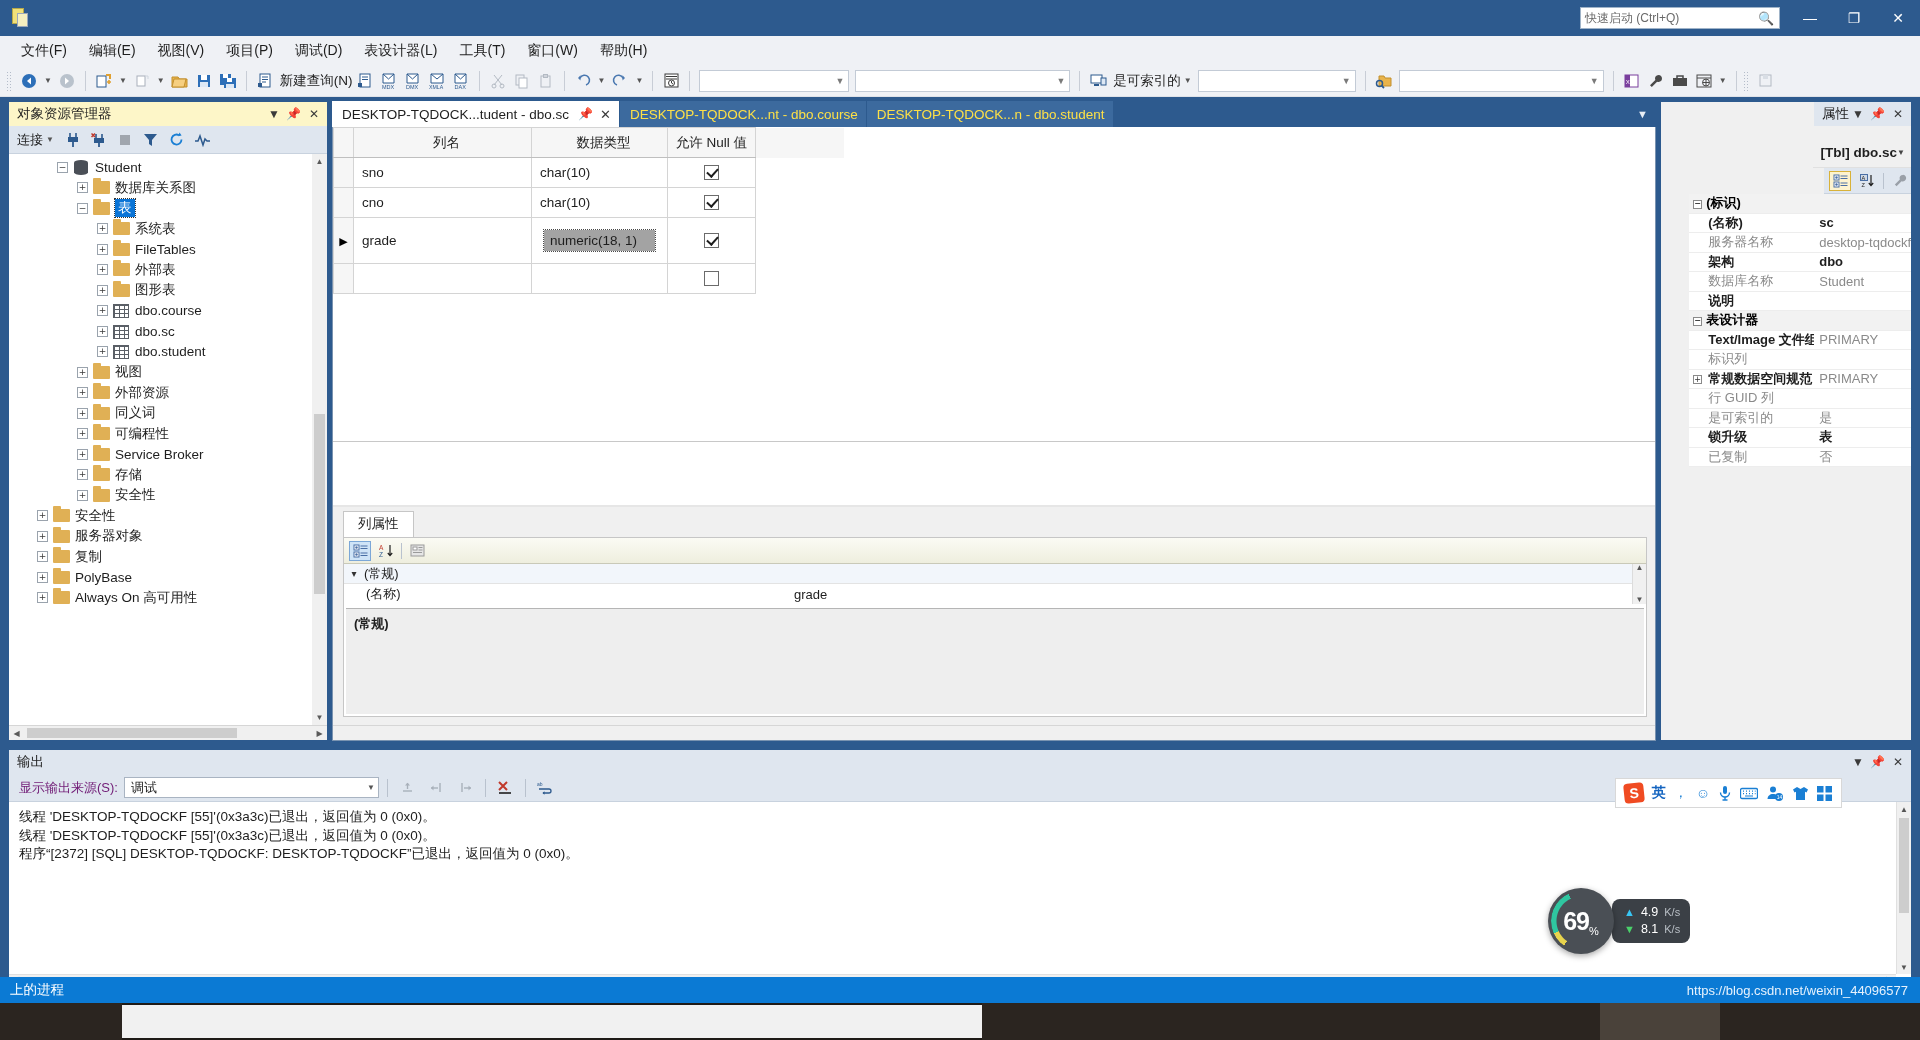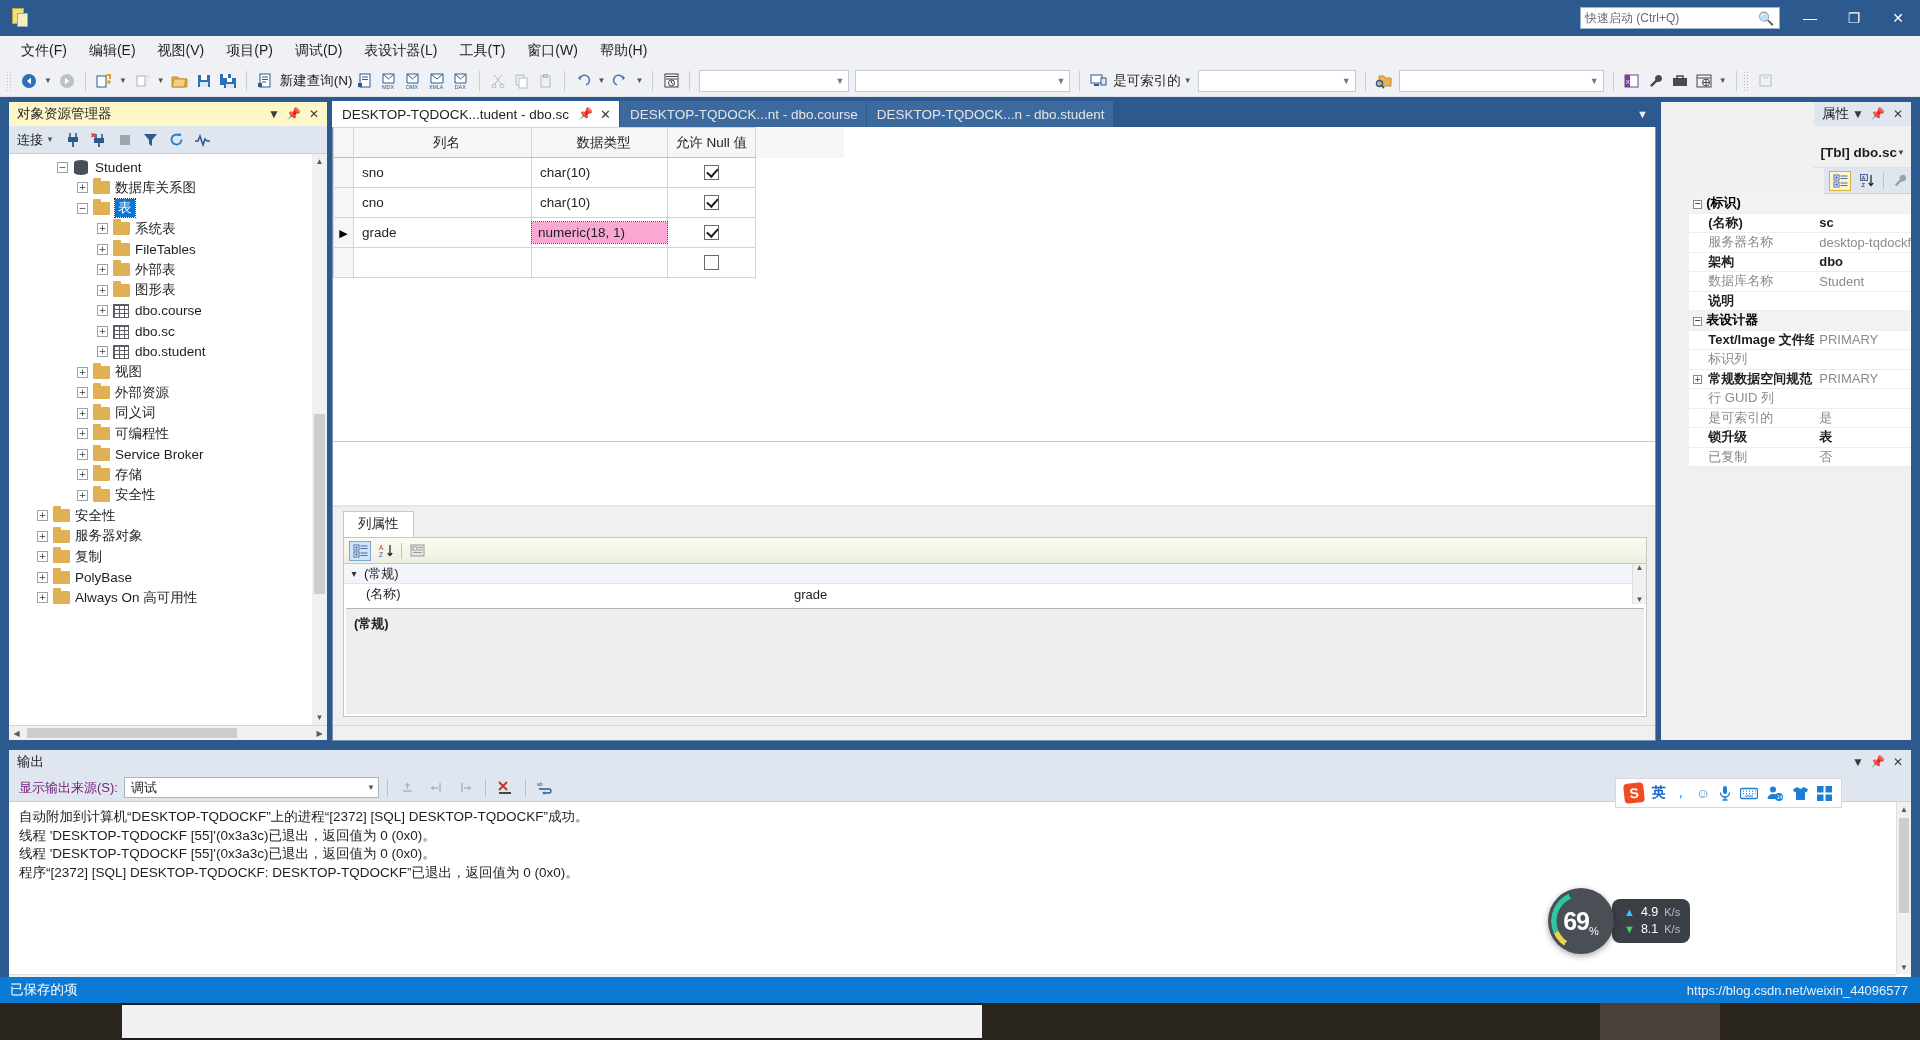--- a/index.html
+++ b/index.html
@@ -150,21 +150,21 @@
   .docarea {
     position: absolute; left: 332px; top: 4px; right: 264px; height: 640px;
     display: flex; flex-direction: column;
   }
   .tabstrip {
     height: 26px; background: #2d5a8e; display: flex; align-items: stretch;
     position: relative;
   }
   .dtab {
     display: flex; align-items: center; padding: 0 8px 0 10px; font-size: 13.5px;
-    color: #e5e5e5; background: #3c6a9e; margin-right: 1px; white-space: nowrap;
+    color: #fde047; background: #3c6a9e; margin-right: 1px; white-space: nowrap;
   }
   .dtab.active { background: #ffffff; color: #1e1e1e; }
   .dtab .pin { margin-left: 9px; font-size: 12px; color: #3a3a3a; }
   .dtab .x { margin-left: 7px; font-size: 13px; color: #3a3a3a; }
   .tabstrip .tab-menu { margin-left: auto; display: flex; align-items: center;
     color: #e8eef5; font-size: 11px; padding: 0 8px; }
   .designer {
     flex: 1; background: #ffffff; display: flex; flex-direction: column;
     border: 1px solid #7a93b0; border-top: none;
   }
@@ -183,21 +183,21 @@
   .rowmark { color: #000; font-size: 11px; }
   .chk {
     width: 15px; height: 15px; border: 1px solid #6b6b6b; background: #fff;
     display: inline-block; position: relative; vertical-align: middle;
   }
   .chk.on:after {
     content: ''; position: absolute; left: 4px; top: 0px; width: 5px; height: 9px;
     border: solid #1e1e1e; border-width: 0 2px 2px 0; transform: rotate(42deg);
   }
   .cell-edit {
-    display: block; margin: 0; padding: 3px 6px; background: #f9a8d4;
+    display: block; margin: 12px; padding: 3px 6px; background: #a3a3a3;
     outline: 1px dotted #4a4a4a; font-size: 13.5px;
   }
   .designer-blank { flex: 1; background: #ffffff; }
 
   
   .colprops {
     height: 220px; background: #f0f0f0; border-top: 2px solid #e6e6e6;
     padding: 6px 8px 8px 10px; display: flex; flex-direction: column;
   }
   .cp-tabs { display: flex; align-items: flex-end; height: 24px; }
@@ -1107,21 +1107,20 @@
         <span class="ot-btn">
           <svg class="minisvg" width="16" height="15" viewBox="0 0 16 15">
               <text x="0" y="6" font-size="5" fill="#2d5a8e" font-family="sans-serif">ab</text>
               <path d="M2 9h10a2 2 0 0 1 0 4H6" stroke="#2d5a8e" fill="none" stroke-width="1.3"></path>
               <path d="M7.5 11.2L5.4 13l2.1 1.8z" fill="#2d5a8e"></path>
             </svg>
         </span>
       </div>
       <div class="out-body">
         <div id="out-lines">
-            <div class="out-line">自动附加到计算机“DESKTOP-TQDOCKF”上的进程“[2372] [SQL] DESKTOP-TQDOCKF”成功。</div>
             <div class="out-line">线程 'DESKTOP-TQDOCKF [55]'(0x3a3c)已退出，返回值为 0 (0x0)。</div>
             <div class="out-line">线程 'DESKTOP-TQDOCKF [55]'(0x3a3c)已退出，返回值为 0 (0x0)。</div>
             <div class="out-line">程序“[2372] [SQL] DESKTOP-TQDOCKF: DESKTOP-TQDOCKF”已退出，返回值为 0 (0x0)。</div>
           </div>
         <div class="out-vs">
           <div class="a">▲</div>
           <div class="t"></div>
           <div class="a" style="position:absolute;bottom:0;left:0;right:0">▼</div>
         </div>
         <div class="out-hs">
@@ -1187,21 +1186,21 @@
       </div>
       <div class="r">
         <span class="dn">▼</span>
         <span>8.1</span>
         <span class="u">K/s</span>
       </div>
     </div>
   </div>
 
   <div class="statusbar">
-    <span>已保存的项</span>
+    <span>上的进程</span>
     <span class="watermark">https://blog.csdn.net/weixin_44096577</span>
   </div>
 
   <div class="taskbar">
     <div class="tb-blk" style="left:0;width:122px"></div>
     <div class="tb-win"></div>
     <div class="tb-blk" style="left:982px;width:618px"></div>
     <div class="tb-blk2" style="left:1600px;width:120px"></div>
     <div class="tb-blk" style="left:1720px;width:200px"></div>
   </div>

